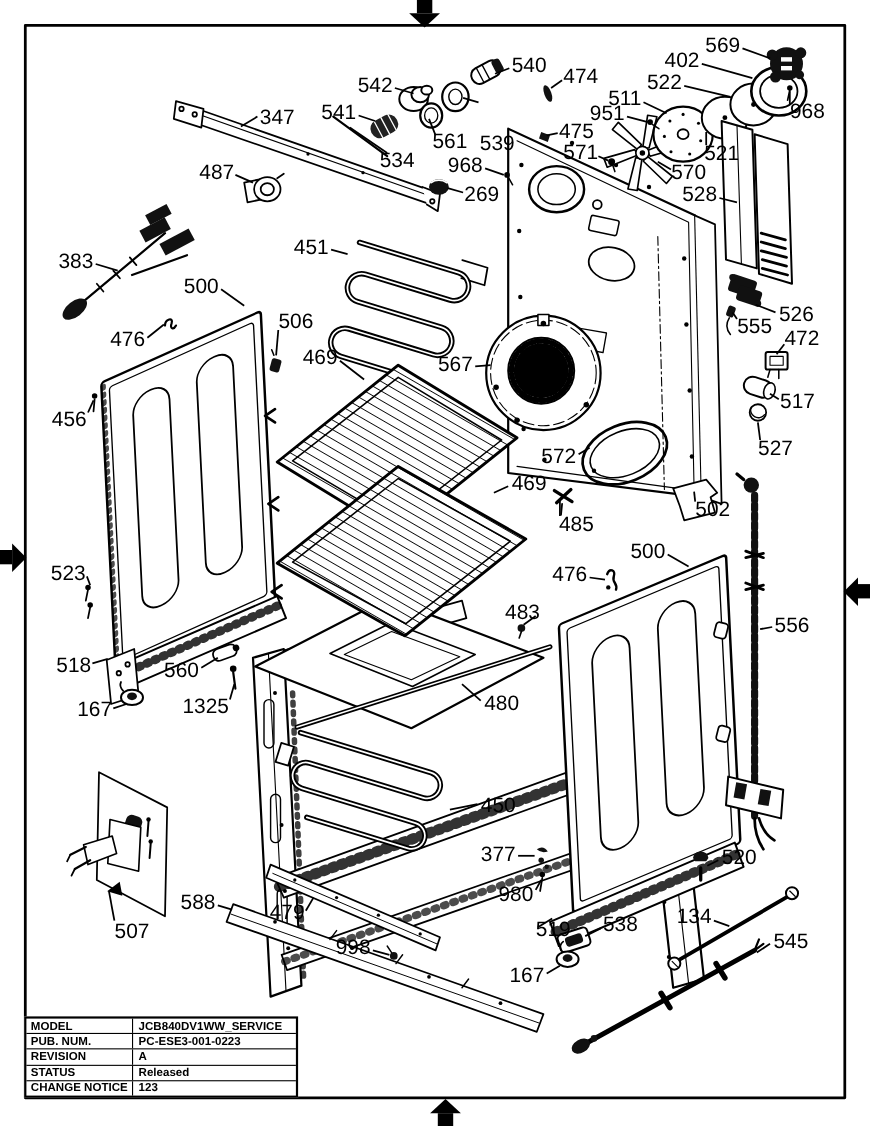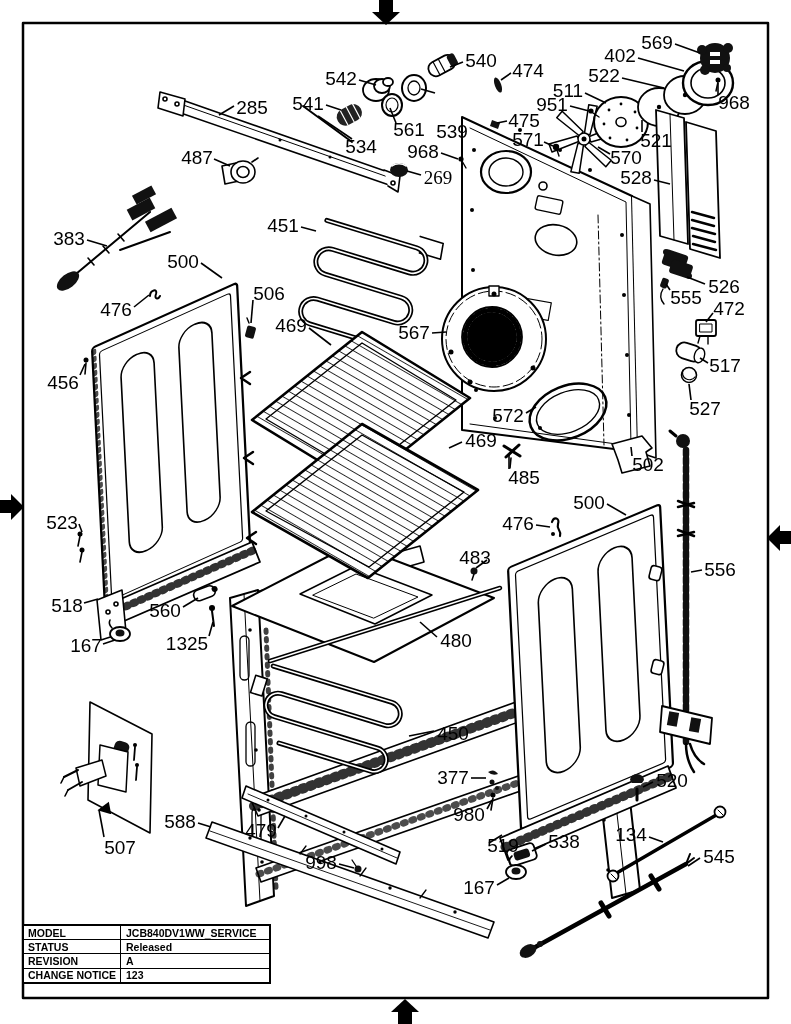--- a/index.html
+++ b/index.html
@@ -555,29 +555,29 @@
         <polyline points="487,560 476,568" fill="none" stroke="#000000" stroke-width="1.6"></polyline>
         <polyline points="705,284 687,277" fill="none" stroke="#000000" stroke-width="1.6"></polyline>
         <polyline points="670,290 666,284" fill="none" stroke="#000000" stroke-width="1.6"></polyline>
         <polyline points="713,313 706,322" fill="none" stroke="#000000" stroke-width="1.6"></polyline>
         <polyline points="708,363 700,358" fill="none" stroke="#000000" stroke-width="1.6"></polyline>
         <polyline points="691,400 689,384" fill="none" stroke="#000000" stroke-width="1.6"></polyline>
       </g>
   </svg>
 
   <div id="labels">
-      <div class="part-label" style="left: 252px; top: 107px;">285</div>
+      <div class="part-label" style="left: 252px; top: 107px;">347</div>
       <div class="part-label" style="left: 308px; top: 103px;">541</div>
       <div class="part-label" style="left: 341px; top: 78px;">542</div>
       <div class="part-label" style="left: 361px; top: 146px;">534</div>
       <div class="part-label" style="left: 409px; top: 129px;">561</div>
       <div class="part-label" style="left: 452px; top: 95px; margin-top: 36px;">539</div>
       <div class="part-label" style="left: 481px; top: 60px;">540</div>
       <div class="part-label" style="left: 423px; top: 151px;">968</div>
-      <div class="part-label" style="left: 438px; top: 177px; font-family: Liberation Serif, serif;">269</div>
+      <div class="part-label" style="left: 438px; top: 177px;">269</div>
       <div class="part-label" style="left: 528px; top: 70px;">474</div>
       <div class="part-label" style="left: 524px; top: 120px;">475</div>
       <div class="part-label" style="left: 528px; top: 139px;">571</div>
       <div class="part-label" style="left: 552px; top: 104px;">951</div>
       <div class="part-label" style="left: 568px; top: 90px;">511</div>
       <div class="part-label" style="left: 604px; top: 75px;">522</div>
       <div class="part-label" style="left: 620px; top: 55px;">402</div>
       <div class="part-label" style="left: 657px; top: 42px;">569</div>
       <div class="part-label" style="left: 734px; top: 102px;">968</div>
       <div class="part-label" style="left: 656px; top: 140px;">521</div>
@@ -626,26 +626,30 @@
       <div class="part-label" style="left: 705px; top: 408px;">527</div>
     </div>
 
 
   <div class="spec-table">
     <div class="spec-row">
       <div class="spec-th">MODEL</div>
       <div class="spec-td">JCB840DV1WW_SERVICE</div>
     </div>
     <div class="spec-row">
-      <div class="spec-th">STATUS</div>
-      <div class="spec-td">Released</div>
+      <div class="spec-th">PUB. NUM.</div>
+      <div class="spec-td">PC-ESE3-001-0223</div>
     </div>
     <div class="spec-row">
       <div class="spec-th">REVISION</div>
       <div class="spec-td">A</div>
     </div>
     <div class="spec-row">
+      <div class="spec-th">STATUS</div>
+      <div class="spec-td">Released</div>
+    </div>
+    <div class="spec-row">
       <div class="spec-th">CHANGE NOTICE</div>
       <div class="spec-td">123</div>
     </div>
   </div>
 
 </div>
 
 </body></html>

